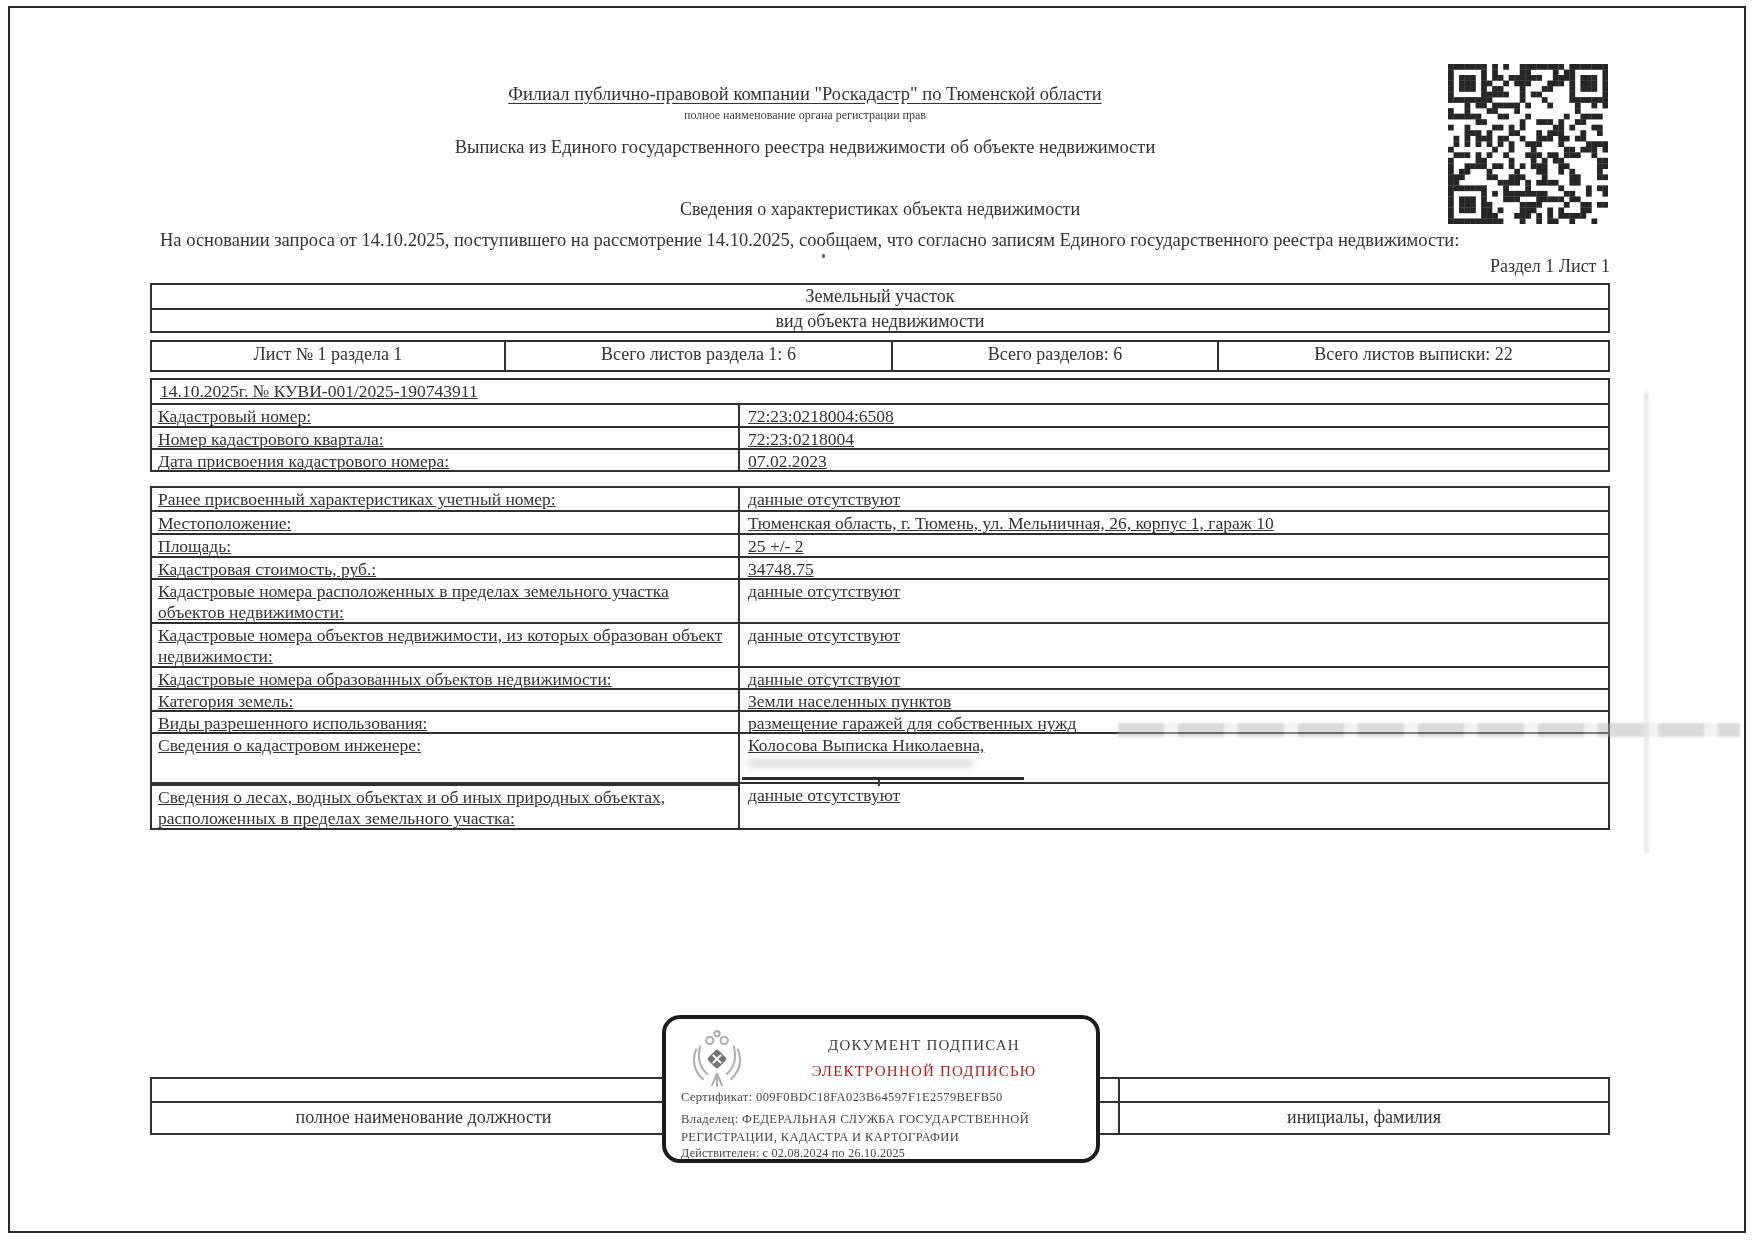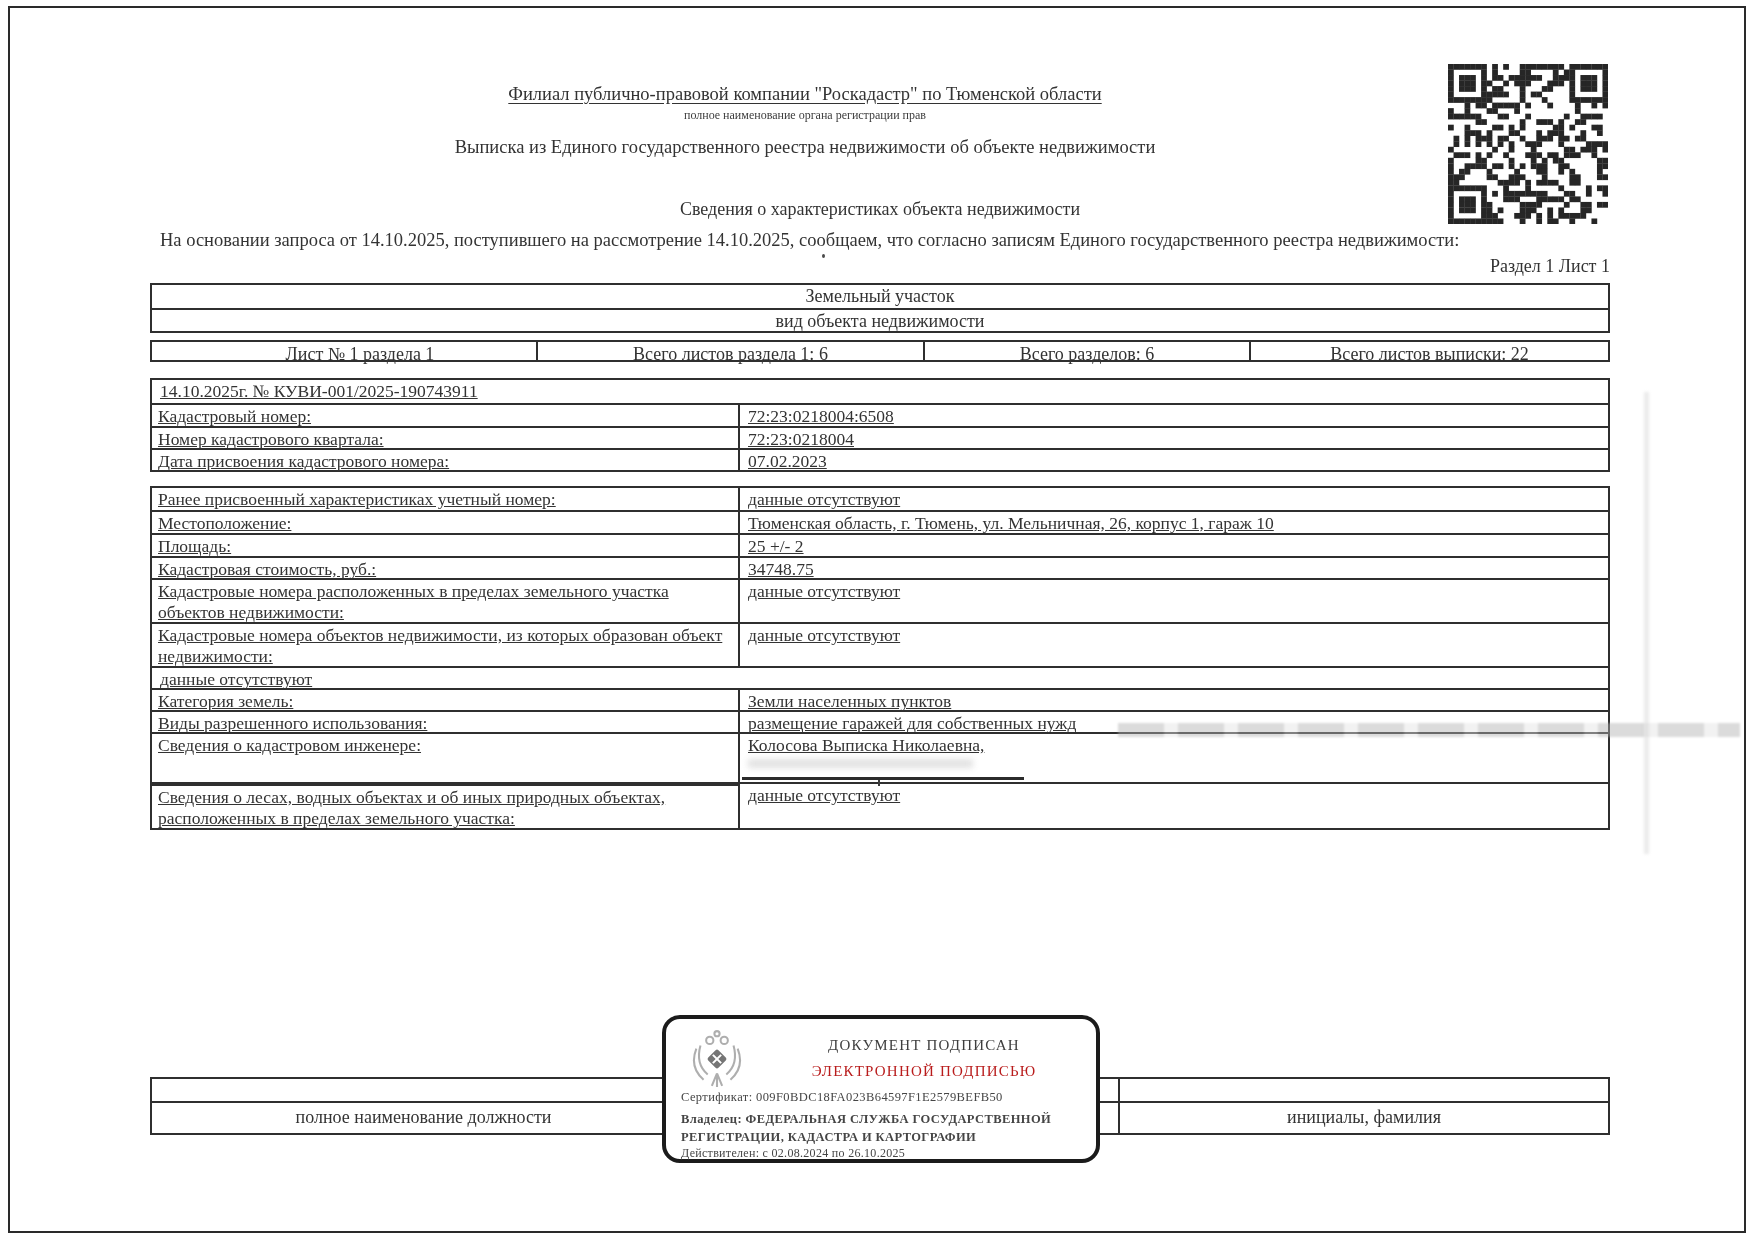--- a/index.html
+++ b/index.html
@@ -22,21 +22,21 @@
   .speck { position:absolute; left:822px; top:254px; width:3px; height:4px; background:#4a4a4a; border-radius:50%; }
 
   
   .qr { position:absolute; left:1448px; top:64px; width:160px; height:160px; }
 
   
   .tbl { position:absolute; left:150px; width:1460px; border:2px solid #2f2f2f; background:transparent; }
   .t1 { top:283px; }
   .t1row { height:23px; line-height:23px; text-align:center; font-size:18px; }
   .t1row + .t1row { border-top:2px solid #2f2f2f; }
-  .t2 { top:340px; display:flex; height:22px;padding-left:32px; }
+  .t2 { top:340px; display:flex; height:32px; }
   .t2c { border-right:2px solid #2f2f2f; text-align:center; font-size:18px; line-height:25px; }
   .t2c:last-child { border-right:none; }
   .t2c.c1{width:354px} .t2c.c2{width:387px} .t2c.c3{width:326px} .t2c.c4{flex:1}
 
   .t3a { top:378px; } .t3b { top:486px; }
   .trow { display:flex;text-decoration:underline; }
   .trow + .trow { border-top:2px solid #2f2f2f; }
   .full { padding:0 8px; font-size:17.5px; line-height:22px; }
   .lbl { width:588px; border-right:2px solid #2f2f2f; padding:1px 6px 0; font-size:17.5px; line-height:21px; }
   .val { flex:1; padding:1px 8px 0; font-size:17.5px; line-height:21px; position:relative; }
@@ -68,21 +68,21 @@
   .ftc .top { height:24px; border-bottom:2px solid #2f2f2f; }
   .ftc .cap { flex:1; text-align:center; font-size:18px; line-height:28px; }
 
   
   .stamp { position:absolute; left:662px; top:1015px; width:438px; height:148px; background:#fff;
            border:4px solid #1b1b1b; border-radius:18px; z-index:5; color:#454545; }
   .emblem { position:absolute; left:20px; top:9px; width:62px; height:62px; opacity:.7; }
   .s1 { position:absolute; left:92px; right:6px; top:18px; text-align:center; font-size:15px; letter-spacing:1.2px; color:#3e3e3e; }
   .s2 { position:absolute; left:92px; right:6px; top:44px; text-align:center; font-size:15px; letter-spacing:1.2px; color:#b91c1c; }
   .scert  { position:absolute; left:15px; top:71px;  font-size:12.5px; letter-spacing:.4px; }
-  .sowner { position:absolute; left:15px; top:91px;  width:378px; font-size:12.5px; line-height:18px; letter-spacing:.4px;font-weight:bold; }
+  .sowner { position:absolute; left:15px; top:91px;  width:378px; font-size:12.5px; line-height:18px; letter-spacing:.4px; }
   .svalid { position:absolute; left:15px; top:127px; font-size:12px; letter-spacing:.3px; }
 </style>
 </head>
 <body>
 
 <div class="frame"></div>
 
 <div class="hdr">
   <div class="org-name">Филиал публично-правовой компании "Роскадастр" по Тюменской области</div>
   <div class="org-cap">полное наименование органа регистрации прав</div>
@@ -544,20 +544,21 @@
   </div>
   <div class="trow h44">
     <div class="lbl">Кадастровые номера расположенных в пределах земельного участка объектов недвижимости:</div>
     <div class="val">данные отсутствуют</div>
   </div>
   <div class="trow h44">
     <div class="lbl">Кадастровые номера объектов недвижимости, из которых образован объект недвижимости:</div>
     <div class="val">данные отсутствуют</div>
   </div>
   <div class="trow h22">
+    <div class="lbl">Кадастровые номера образованных объектов недвижимости:</div>
     <div class="val">данные отсутствуют</div>
   </div>
   <div class="trow h22">
     <div class="lbl">Категория земель:</div>
     <div class="val">Земли населенных пунктов</div>
   </div>
   <div class="trow h22">
     <div class="lbl">Виды разрешенного использования:</div>
     <div class="val">размещение гаражей для собственных нужд</div>
   </div>

